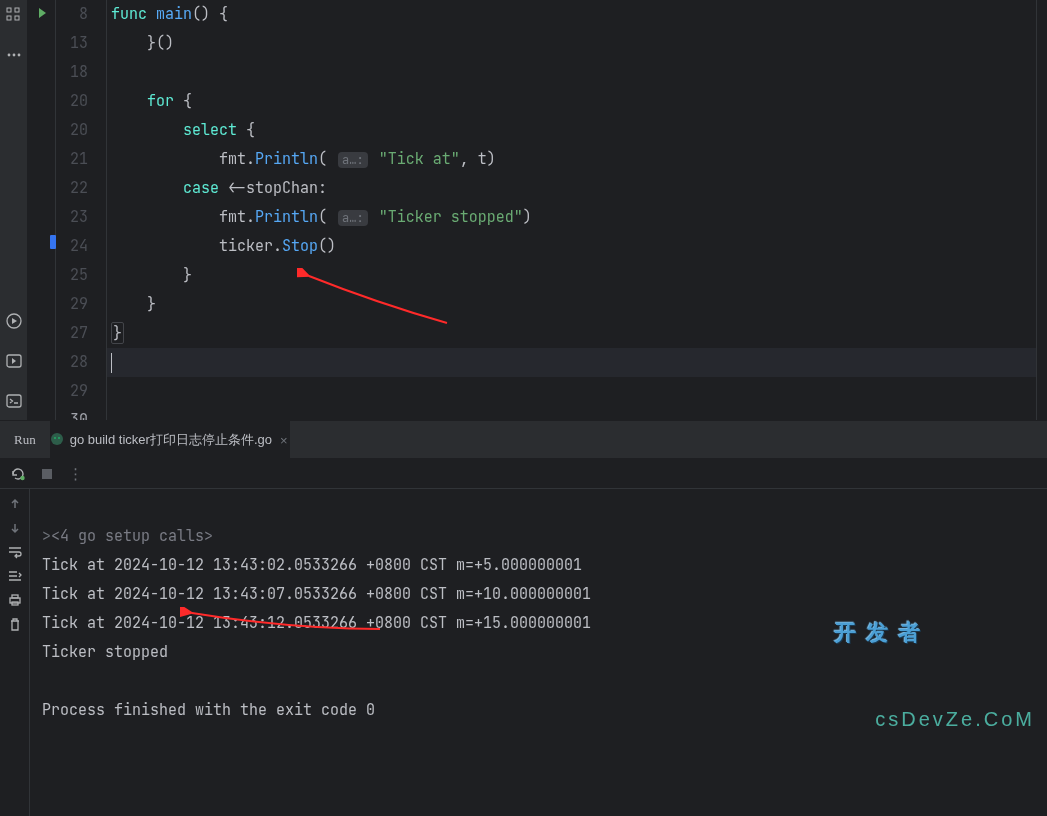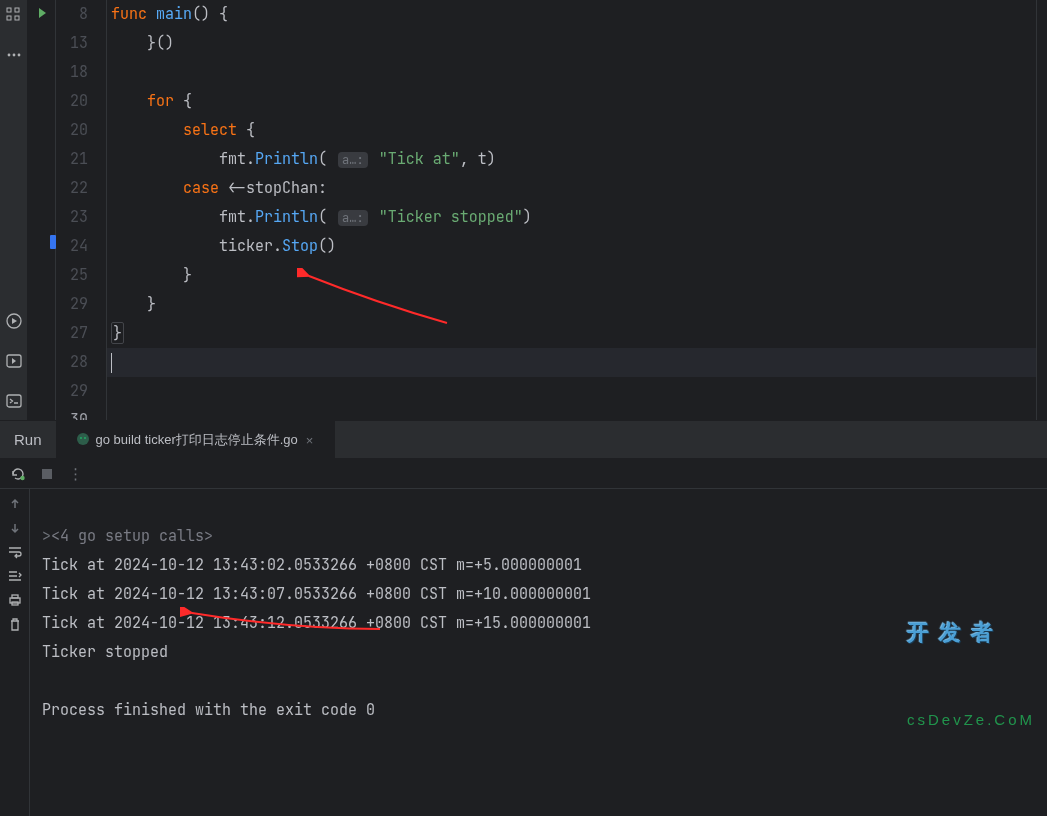--- a/index.html
+++ b/index.html
@@ -94,21 +94,21 @@
 .code-line.current-line {
   background: #26282e;
 }
 .caret {
   display: inline-block;
   width: 1px;
   height: 20px;
   background: #bcbec4;
   vertical-align: middle;
 }
-.kw { color: #f97316; text-align: right; }
+.kw { color: #5eead4; text-align: right; }
 .fn { color: #56a8f5; }
 .fnname { color: #57aaf7; }
 .str { color: #6aab73; }
 .ident { color: #bcbec4; }
 .punc { color: #bcbec4; }
 .brace-match { border: 1px solid #43454a; border-radius: 2px; padding: 0 1px;}
 .hint {
   background: #393b40;
   color: #6f737a;
   border-radius: 4px;
@@ -128,33 +128,33 @@
 }
 .run-tabs {
   background: #2b2d30;
   display: flex;
   align-items: center;
   height: 38px;
   border-bottom: 1px solid #1e1f22;
 }
 .run-tab-label {
   color: #bcbec4;
-  font-family: Liberation Sans, sans-serif;
-  font-size: 15px;
+  font-family: Liberation Serif, serif;
+  font-size: 13px;
   padding: 0 14px;
   height: 100%;
   display: flex;
   align-items: center;
 }
 .run-config-tab {
   background: #1e1f22;
   height: 100%;
   display: flex;
   align-items: center;
-  padding: 0 20px;
+  padding: 0 0;
   font-family: -apple-system, "Segoe UI", sans-serif;
   font-size: 13px;
   color: #bcbec4;
   gap: 6px;
   border-top: 1px solid #1e1f22;
 }
 .close-x {
   color: #6f737a;
   cursor: pointer;
   padding: 0 2px;
@@ -210,24 +210,25 @@
   text-align: left;
 }
 .watermark .wm-top {
   color: #4b9fd5;
   font-size: 22px;
   letter-spacing: 10px;
   font-weight: bold;
   text-shadow: 1px 1px 0 #1a3a52, -1px -1px 1px #79beea;
 }
 .watermark .wm-bot {
-  color: #22c55e;
-  font-size: 15px;
+  color: #5eead4;
+  font-size: 20px;
   letter-spacing: 3px;
   opacity: 0.7;
+  margin-left: 41px;
 }
 .scrollbar-right {
   width: 10px;
   background: #1e1f22;
 }
 .blue-stripe {
   position: absolute;
   left: 22px;
   width: 6px;
   height: 14px;

